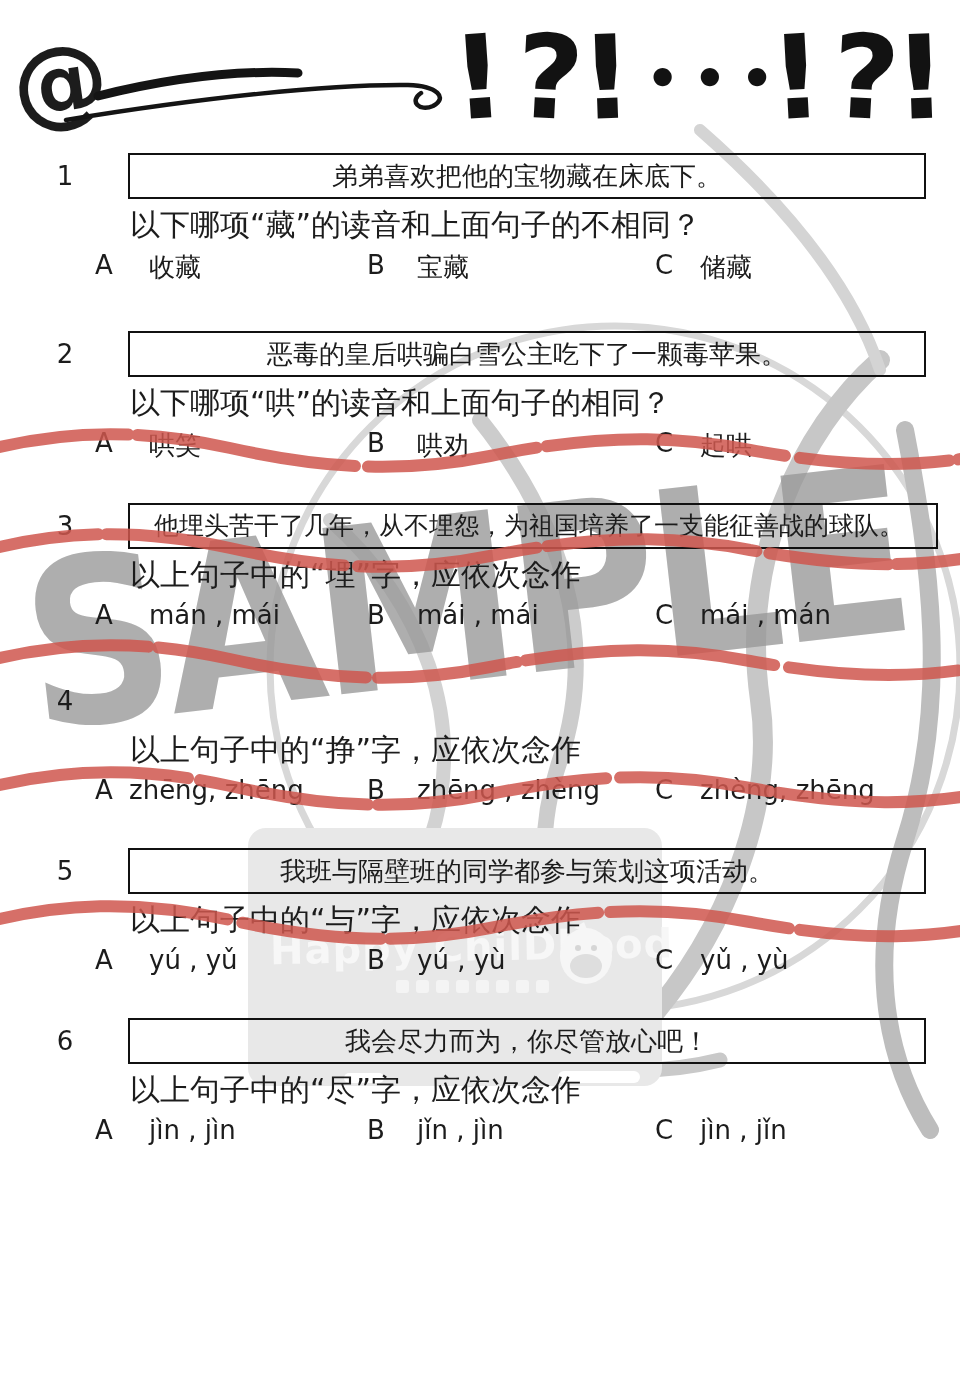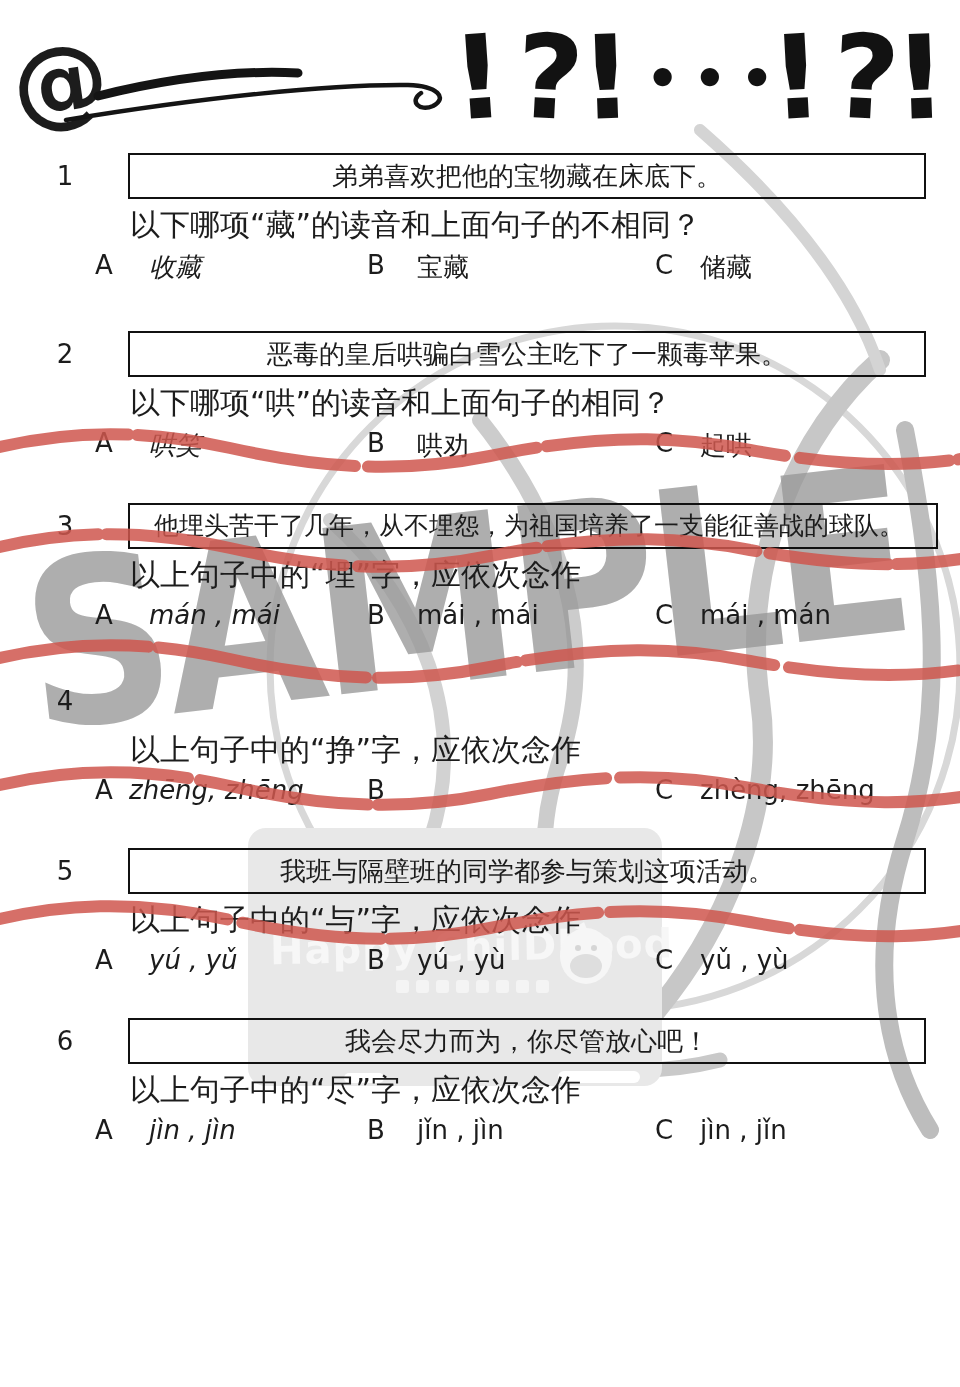--- a/index.html
+++ b/index.html
@@ -70,21 +70,21 @@
     white-space:nowrap;overflow:hidden;margin-left:10px;
   }
   .q-box.left-align{text-align:left;padding-left:24px;font-size:25px;width:782px;}
   .q-prompt{
     position:absolute;left:130px;top:52px;
     font-size:30px;white-space:nowrap;
   }
   .opt-label{position:absolute;top:97px;font-size:26px;}
   .opt-text{position:absolute;top:97px;font-size:26px;white-space:nowrap;}
   .col-a{left:95px;} .col-b{left:367px;} .col-c{left:655px;}
-  .txt-a{left:149px;font-style:italic;} .txt-b{left:417px;} .txt-c{left:700px;}
+  .txt-a{left:149px;} .txt-b{left:417px;} .txt-c{left:700px;}
   .q4 .txt-a{left:129px;}
 </style>
 </head>
 <body>
 
 <div class="page">
 
   <svg class="bg-figure" width="960" height="1387" viewBox="0 0 960 1387">
     <ellipse cx="615" cy="668" rx="345" ry="342" fill="none" stroke="#d8d8d8" stroke-width="7"></ellipse>
     <path d="M 880 360 C 800 430 740 560 760 700 C 775 805 730 930 640 1030" fill="none" stroke="#c7c7c7" stroke-width="20" stroke-linecap="round"></path>
@@ -170,20 +170,21 @@
     <span class="opt-label col-c">C</span>
     <span class="opt-text txt-c">mái , mán</span>
   </section>
 
   <section class="question q4">
     <div class="q-num">4</div>
     <div class="q-prompt">以上句子中的“挣”字，应依次念作</div>
     <span class="opt-label col-a">A</span>
     <span class="opt-text txt-a">zhēng, zhēng</span>
     <span class="opt-label col-b">B</span>
+    <span class="opt-text txt-b">zhēng , zhèng</span>
     <span class="opt-label col-c">C</span>
     <span class="opt-text txt-c">zhèng, zhēng</span>
   </section>
 
   <section class="question q5">
     <div class="q-num">5</div>
     <div class="q-box">我班与隔壁班的同学都参与策划这项活动。</div>
     <div class="q-prompt">以上句子中的“与”字，应依次念作</div>
     <span class="opt-label col-a">A</span>
     <span class="opt-text txt-a">yú , yǔ</span>

